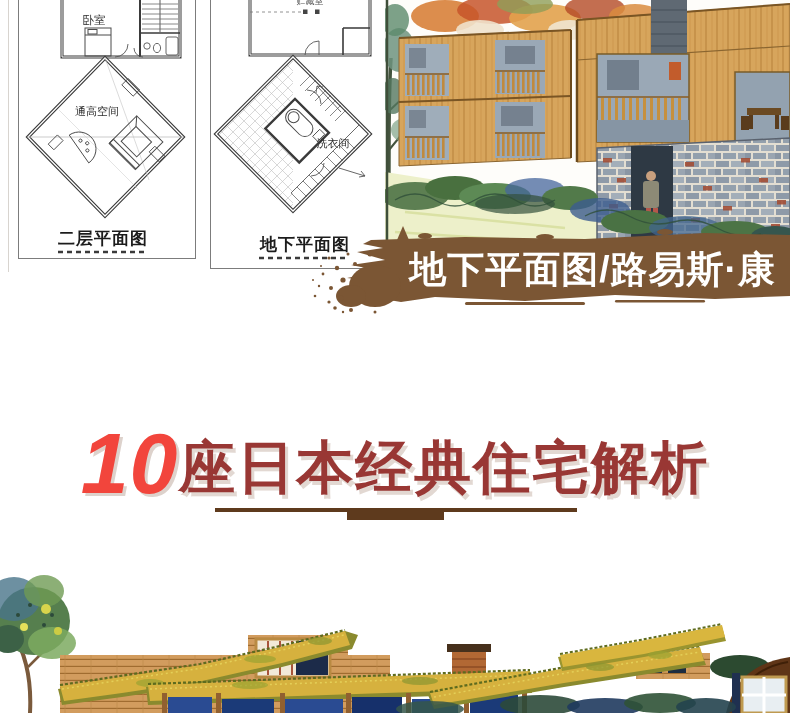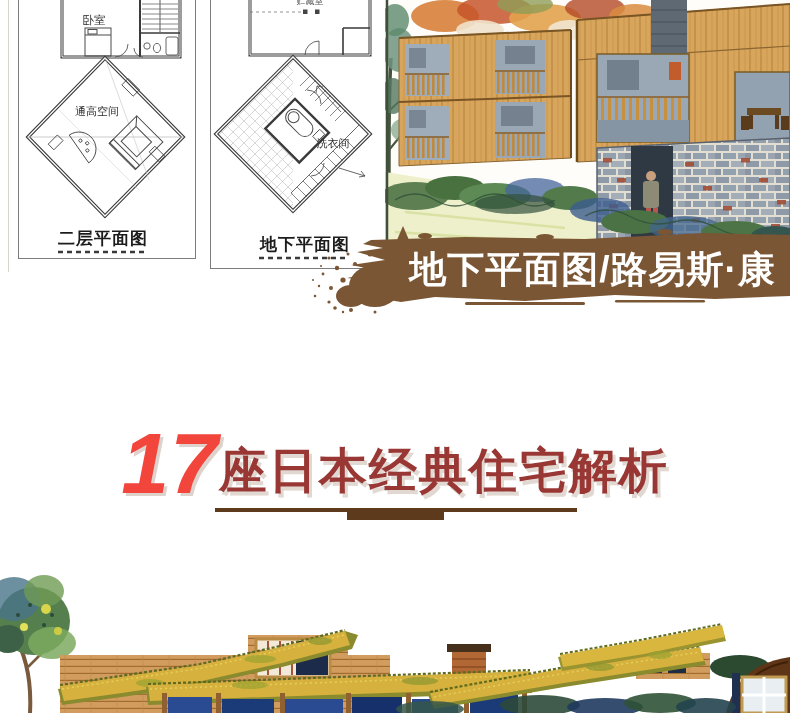--- a/index.html
+++ b/index.html
@@ -12,21 +12,21 @@
   .plan-svg{position:absolute;left:0;top:11px;}
   .illu{position:absolute;display:block;}
   .fisher{left:385px;top:0;}
   .banner-svg{left:285px;top:224px;z-index:5;}
   .banner-text{position:absolute;left:395px;top:240px;width:395px;height:60px;z-index:6;
         color:#fff;font-size:37px;font-weight:bold;line-height:60px;text-align:center;
         letter-spacing:1px;white-space:nowrap;}
   .headline{position:absolute;left:0;top:414px;width:790px;text-align:center;white-space:nowrap;z-index:2;}
   .headline .num{font-size:86px;font-weight:900;font-style:italic;color:#f2453c;
         text-shadow:3px 3px 0 #ddd2cc;letter-spacing:1px;vertical-align:-6px;}
-  .headline .suffix{font-size:48px;font-weight:bold;color:#993734;
+  .headline .suffix{font-size:57px;font-weight:bold;color:#993734;
         text-shadow:3px 4px 0 #e2d8d2;letter-spacing:2px;}
   .rule-thin{position:absolute;left:215px;top:508px;width:362px;height:4px;background:#5e3a1d;z-index:2;}
   .rule-thick{position:absolute;left:347px;top:508px;width:97px;height:12px;background:#5e3a1d;z-index:3;}
   .bottom-illu{left:0;top:555px;}
   text{font-family:"Liberation Sans","DejaVu Sans",sans-serif;}
   .cap{font-weight:bold;fill:#1c1c1c;}
   .room-label{fill:#2e2e2e;}
 </style>
 </head>
 <body>
@@ -391,21 +391,21 @@
         <circle cx="66" cy="86" r="2"></circle>
         <circle cx="90" cy="88" r="1.5"></circle>
       <circle cx="36" cy="42" r="1"></circle>
         <circle cx="28" cy="56" r="1"></circle>
         <circle cx="58" cy="88" r="1.2"></circle>
     </g>
   </svg>
   <div class="banner-text">地下平面图/路易斯·康</div>
 
   <div class="headline">
-    <span class="num">17</span><span class="suffix">座日本经典住宅解析</span>
+    <span class="num">10</span><span class="suffix">座日本经典住宅解析</span>
   </div>
   <div class="rule-thin"></div>
   <div class="rule-thick"></div>
 
   <svg class="illu bottom-illu" width="790" height="158" viewBox="0 0 790 158">
     <defs>
       <pattern id="hplank" width="26" height="7" patternUnits="userSpaceOnUse">
         <rect width="26" height="7" fill="#d29c5e"></rect>
         <line x1="0" y1="6.4" x2="26" y2="6.4" stroke="#a06c30" stroke-width="1.2"></line>
         <line x1="13" y1="0" x2="13" y2="7" stroke="#bb8544" stroke-width="0.6"></line>

